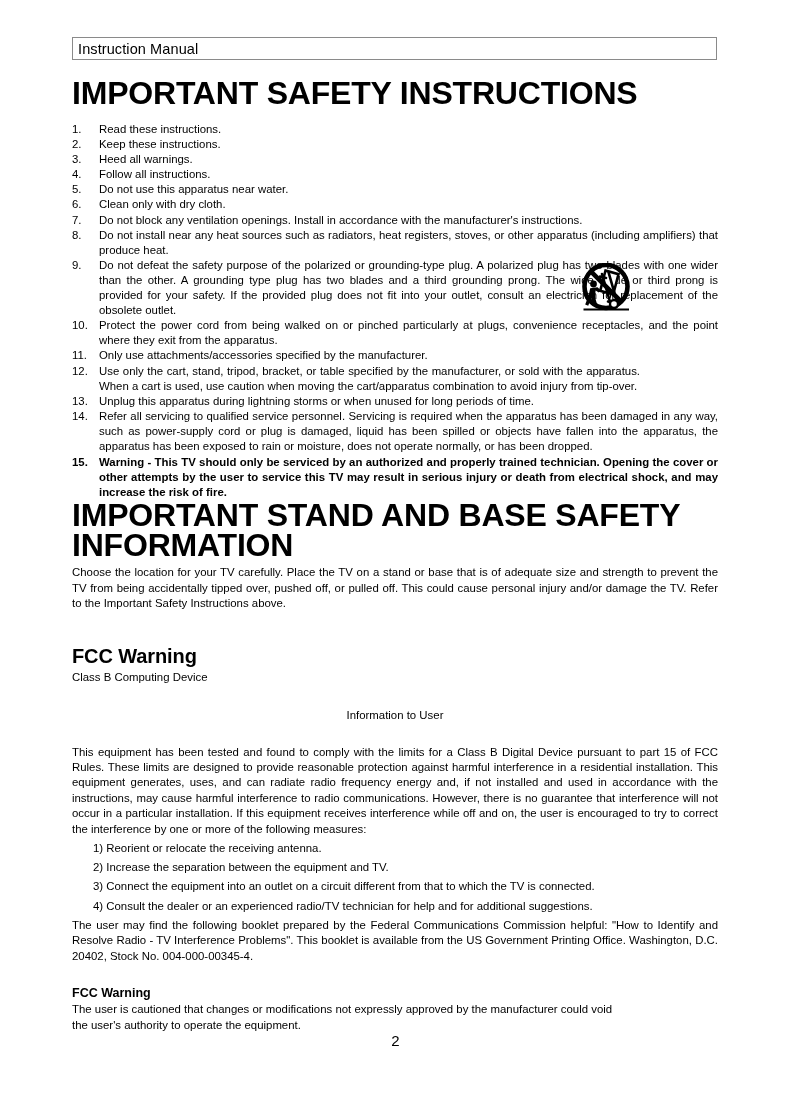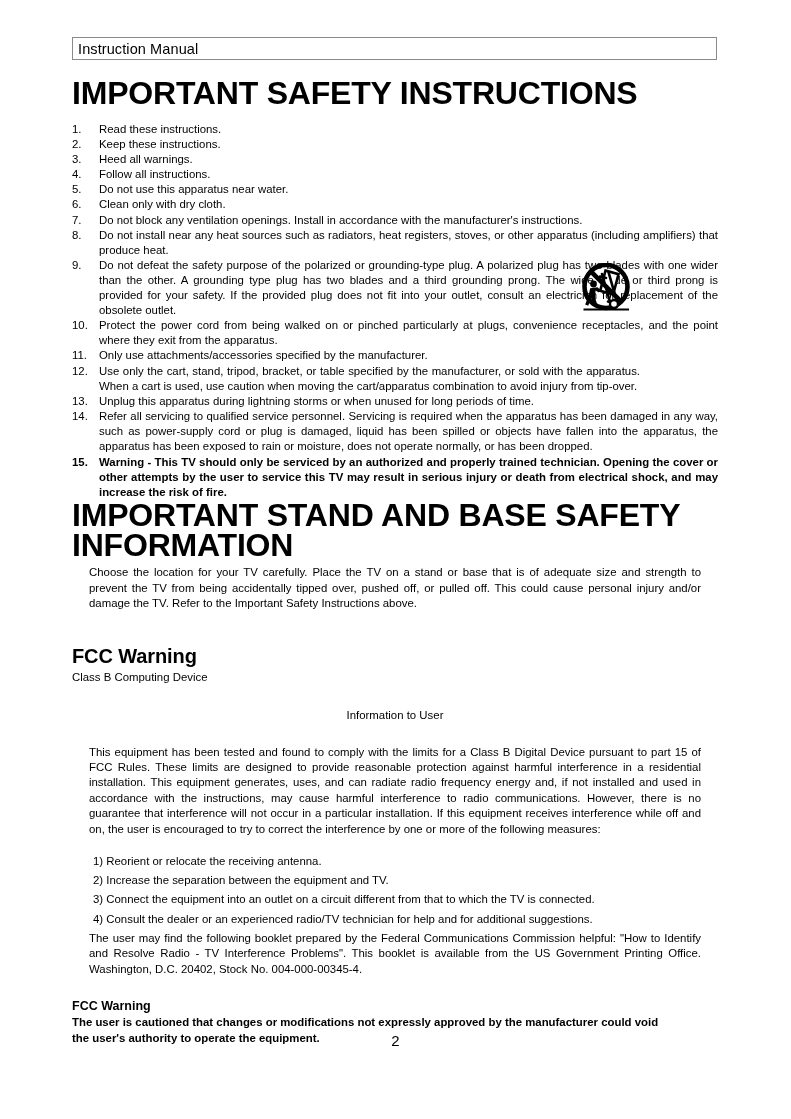--- a/index.html
+++ b/index.html
@@ -103,21 +103,21 @@
   }
   .cart-icon svg { display: block; }
 
   
   .sec-stand-title {
     margin-top: 26px;
   }
   p.body-par {
     font-size: 11.4px;
     line-height: 15.4px;
-    margin: 17px;
+    margin: 0;
     text-align: justify;
     text-justify: inter-word;
   }
   p.stand-par { margin-top: 5px; }
 
   
   h2.fcc-title {
     font-size: 20px;
     font-weight: bold;
     margin: 0;
@@ -157,21 +157,20 @@
     font-weight: bold;
     margin: 0;
     padding: 0;
     line-height: 16px;
     margin-top: 21px;
   }
   .fcc-warning2-body {
     font-size: 11.4px;
     line-height: 15.6px;
     margin-top: 1px;
-    font-weight: bold;
   }
 
   .note-block {
     position: relative;
     margin-top: 26px;
     padding-left: 46px;
     font-size: 11.2px;
     line-height: 16px;
   }
   .note-block .note-label {

